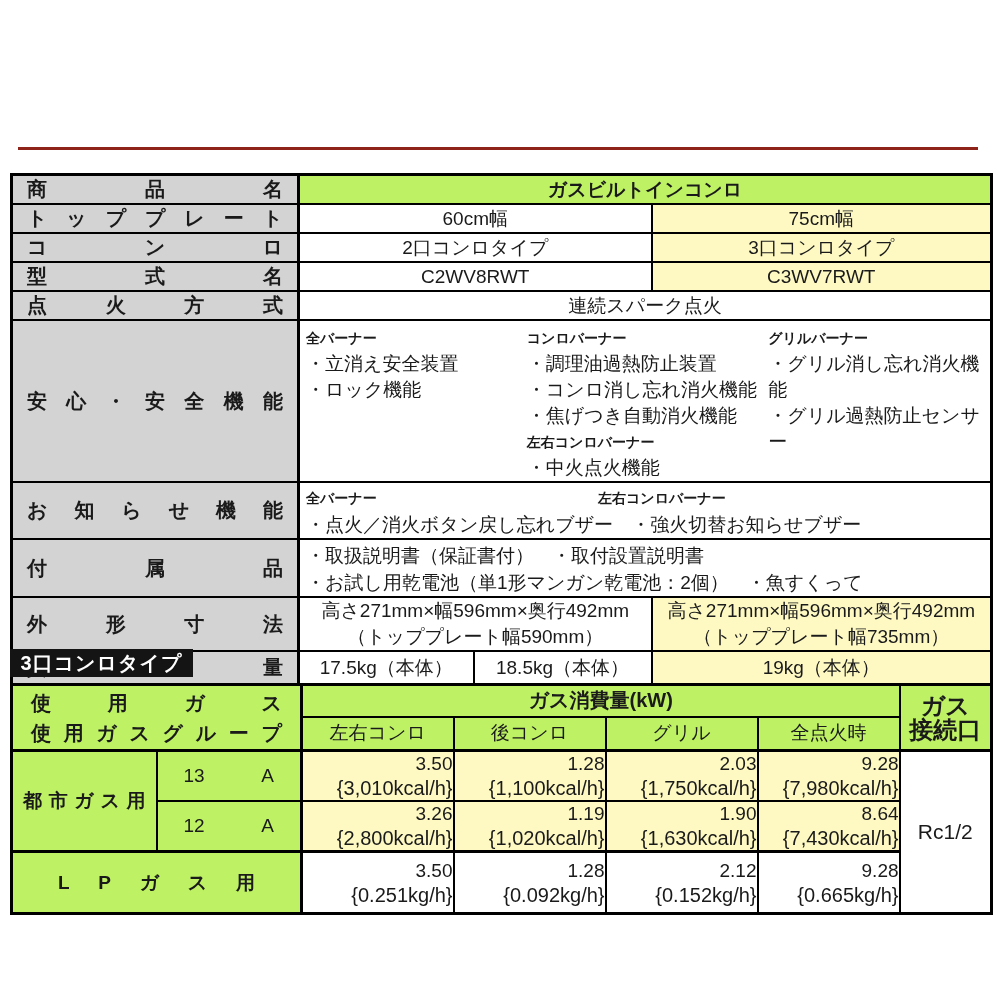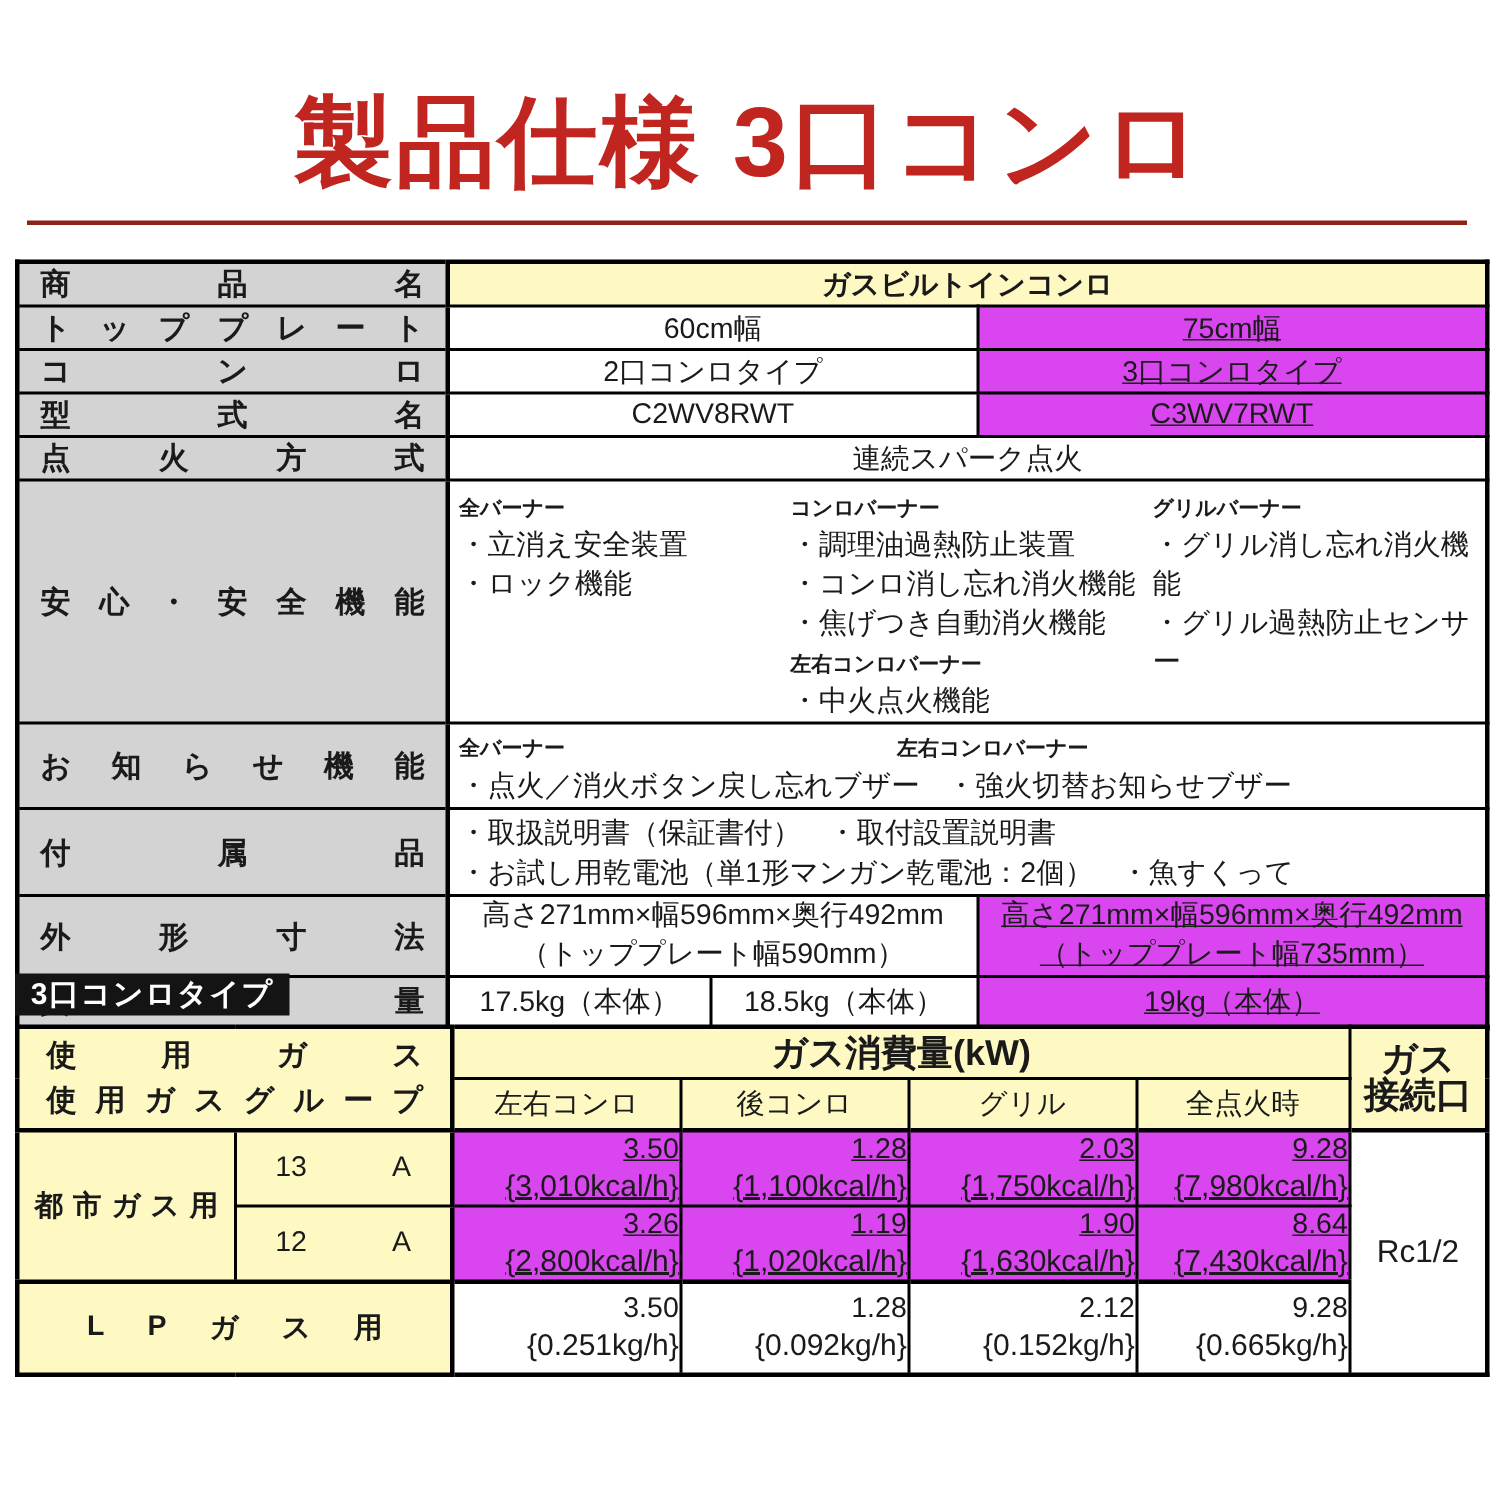--- a/index.html
+++ b/index.html
@@ -17,22 +17,22 @@
     font-size:66px; font-weight:bold; color:#c0251f; letter-spacing:2px;
   }
   .red-divider {
     position:absolute; top:147px; left:18px; width:960px; height:3px; background:#8e2419;
   }
   table { border-collapse:collapse; table-layout:fixed; }
   .spec-table { position:absolute; top:173px; left:10px; width:980px; border:3px solid #000; }
   .gas-table  { position:absolute; top:683px; left:10px; width:980px; border:3px solid #000; }
   th, td { border:2px solid #000; vertical-align:middle; font-weight:normal; font-size:19px; }
   .lbl { background:#d3d3d3; font-weight:bold; font-size:20px; border-right:3px solid #000; }
-  .gray { background:#fef9c3; }
-  .yellow { background:#d946ef;text-decoration:underline; }
+  .gray { background:#bef264; }
+  .yellow { background:#fef9c3; }
   .center { text-align:center; }
   .bold { font-weight:bold; }
   .just { display:flex; justify-content:space-between; align-items:center; }
   .just span { display:inline-block; }
   .pad14 { padding:0 14px; }
   .pad8  { padding:0 10px; }
   .pad26 { padding:0 26px; }
   .pad45 { padding:0 45px; }
   .pad18 { padding:0 18px; }
   .top { vertical-align:top; }
@@ -60,21 +60,20 @@
   .thick-t { border-top:3px solid #000; }
   .thick-r { border-right:3px solid #000; }
   .conn-cell { text-align:center; font-size:21px; background:#fff; }
   .conn-hdr { text-align:center; font-weight:bold; font-size:24px; line-height:24px; }
 </style>
 </head>
 <body>
 
 <div class="page">
 
-  <div class="title-main">製品仕様 3口コンロ</div>
   <div class="red-divider"></div>
 
   <table class="spec-table">
     <colgroup>
         <col style="width:287px">
         <col style="width:175px">
         <col style="width:178px">
         <col style="width:340px">
       </colgroup>
     <tbody>
@@ -270,21 +269,21 @@
               <span>使</span>
               <span>用</span>
               <span>ガ</span>
               <span>ス</span>
               <span>グ</span>
               <span>ル</span>
               <span>ー</span>
               <span>プ</span>
             </div>
       </th>
-      <th colspan="4" class="gray center bold" style="font-size:24px">ガス消費量(kW)</th>
+      <th colspan="4" class="gray center bold" style="font-size:20px">ガス消費量(kW)</th>
       <th rowspan="2" class="gray conn-hdr">
         <div>ガス</div>
         <div>接続口</div>
       </th>
     </tr>
     <tr style="height:34px">
       <th class="gray center gas-sub">左右コンロ</th>
       <th class="gray center gas-sub">後コンロ</th>
       <th class="gray center gas-sub">グリル</th>
       <th class="gray center gas-sub">全点火時</th>

